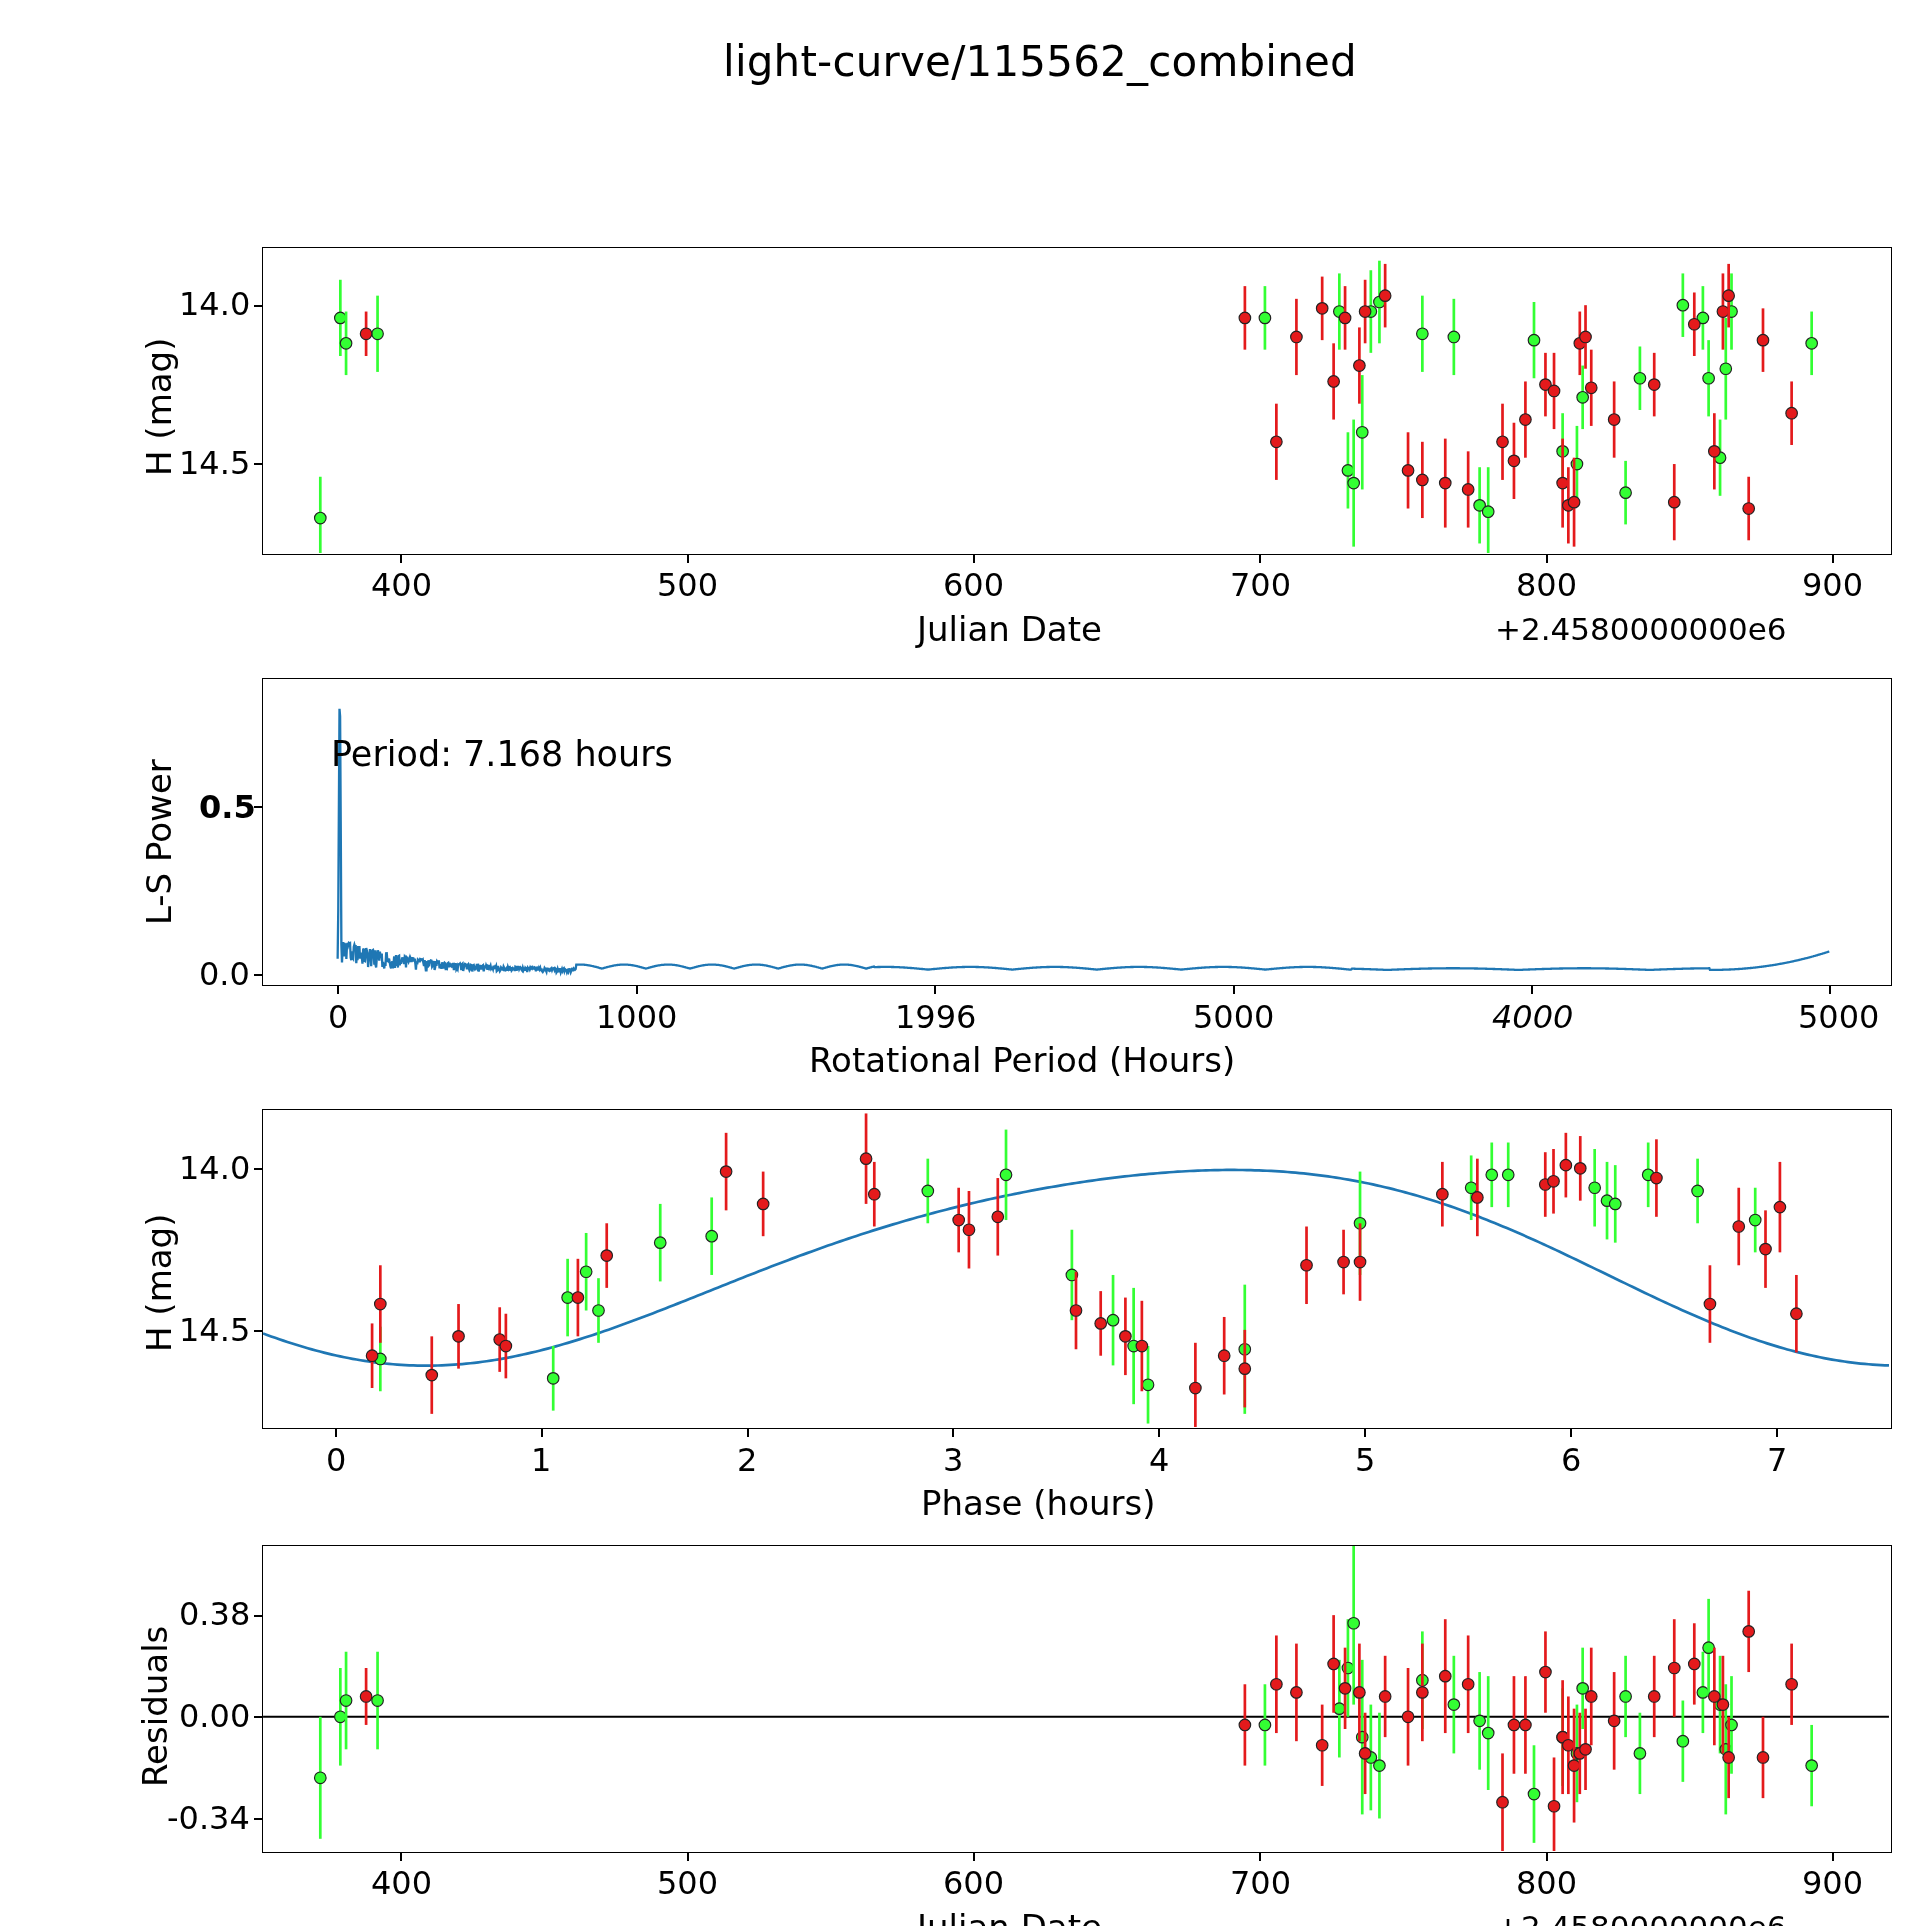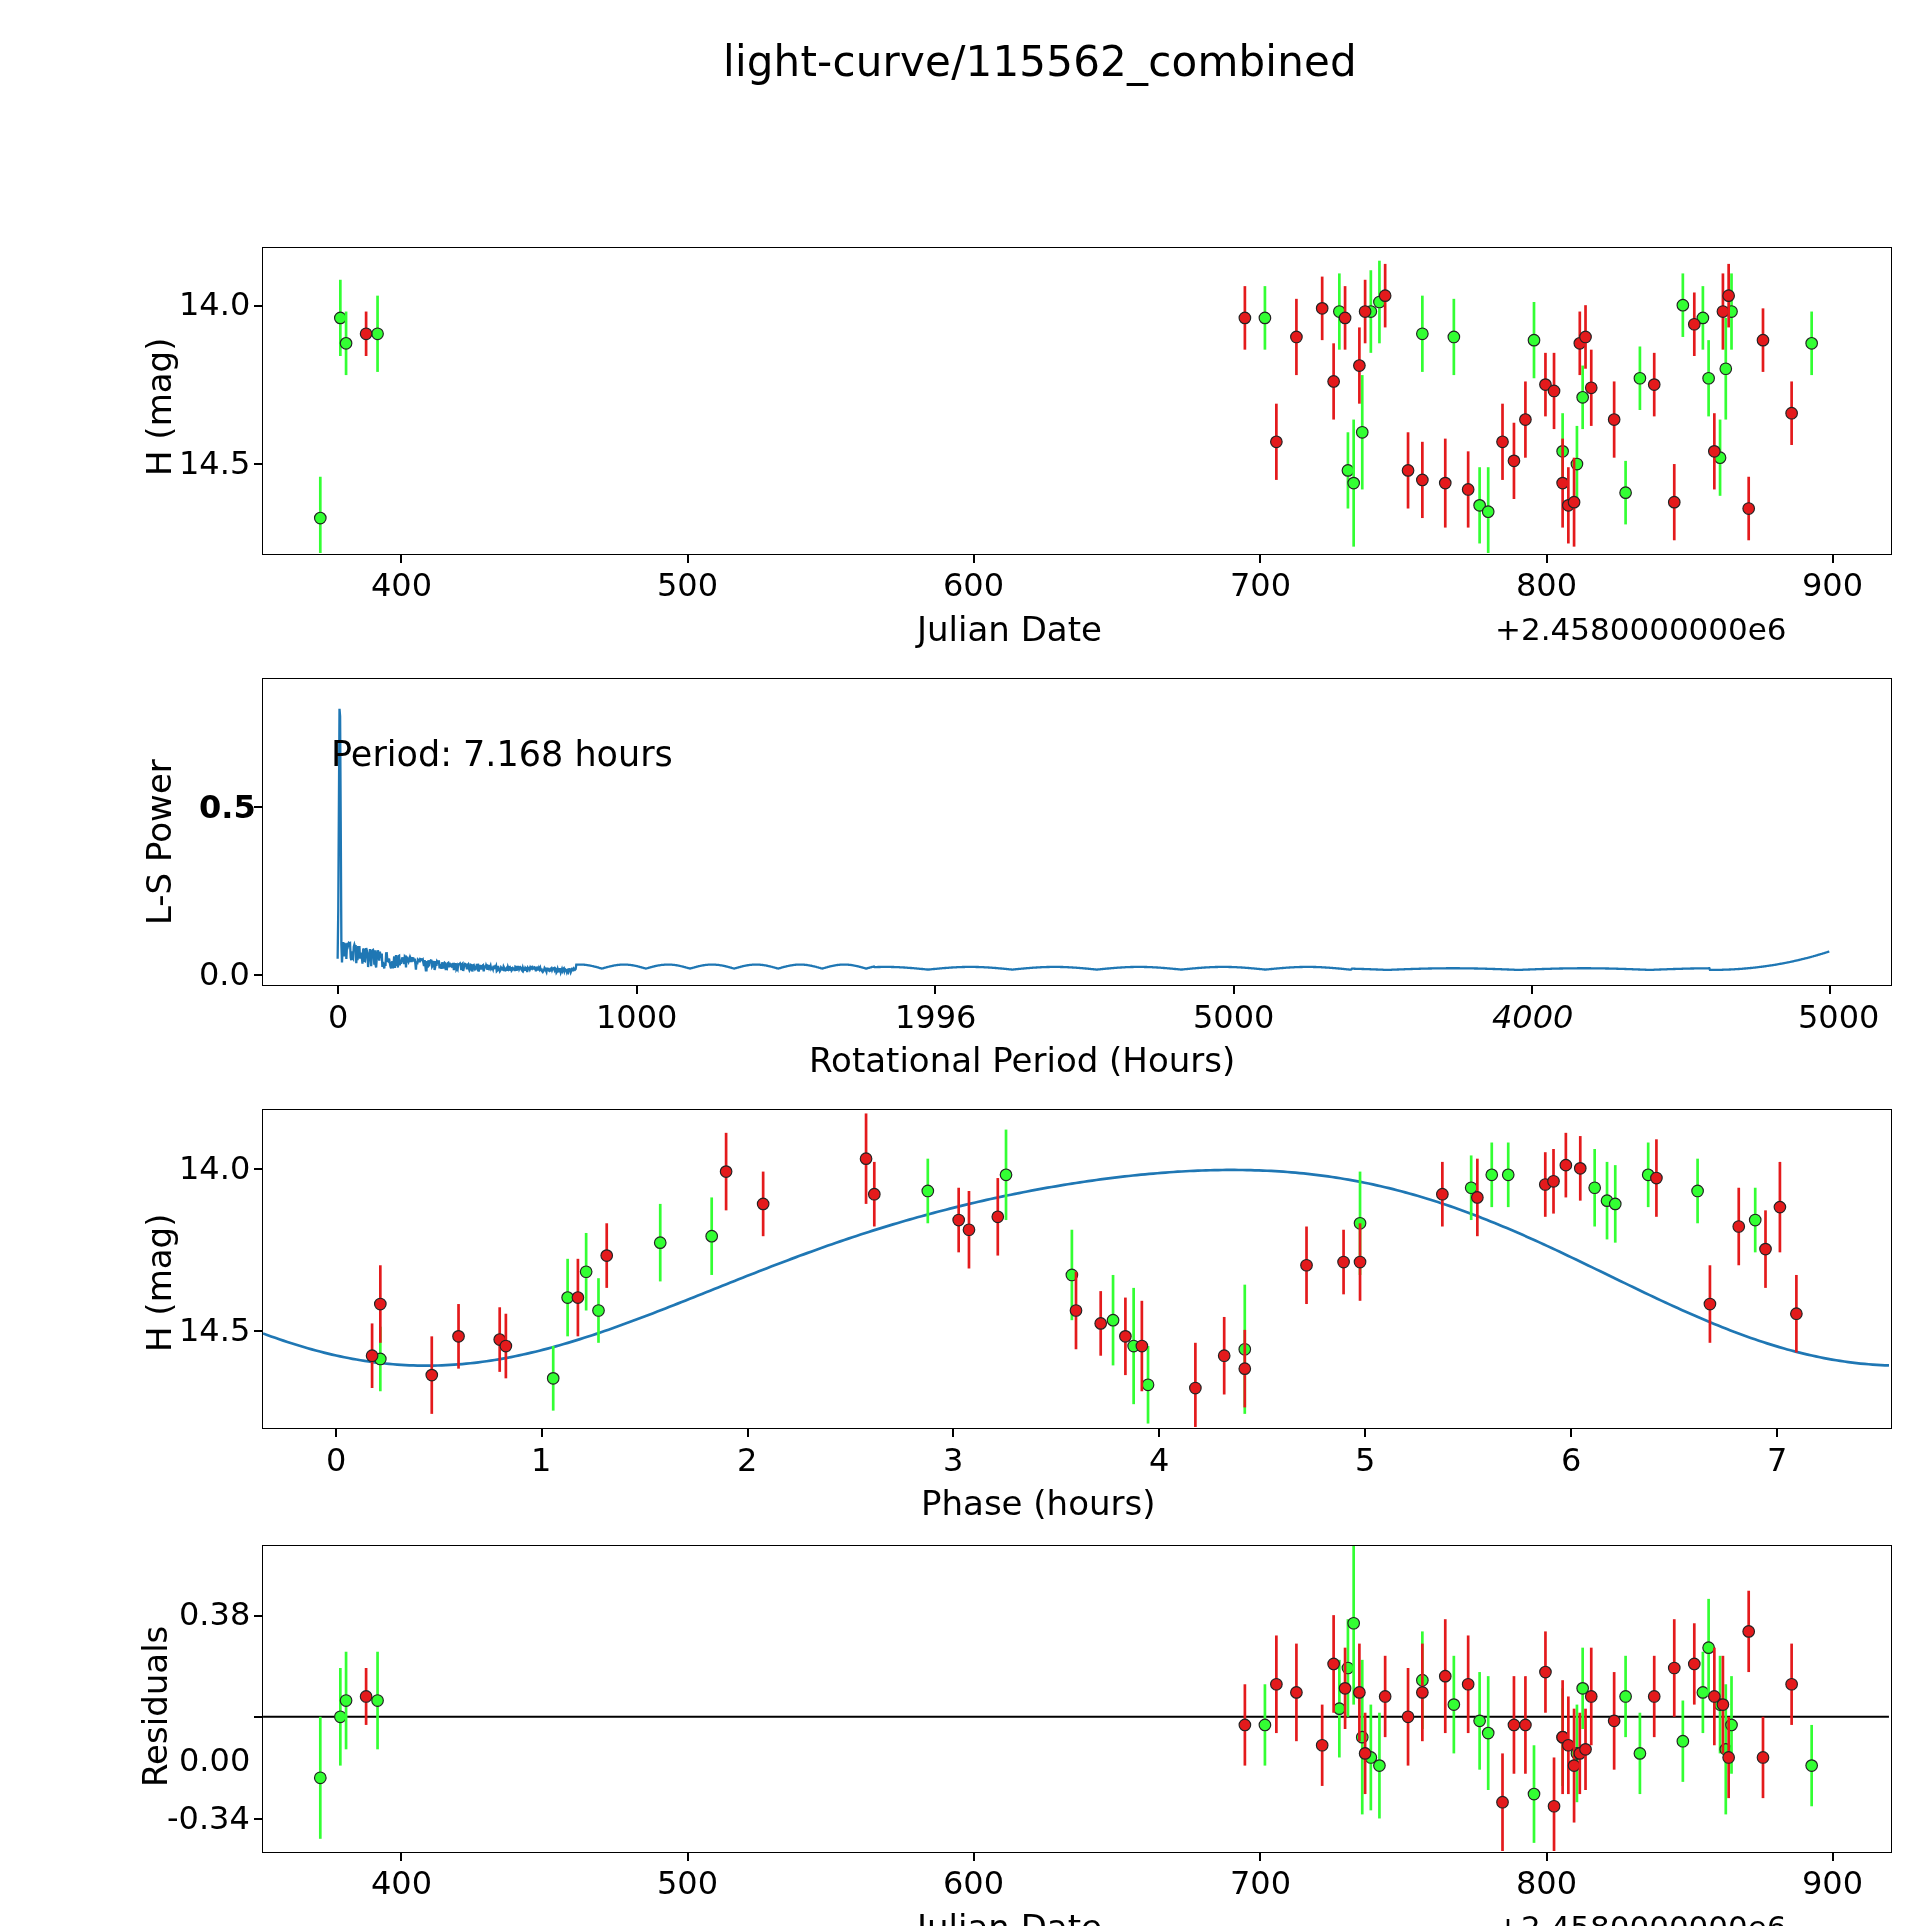--- a/index.html
+++ b/index.html
@@ -560,19 +560,19 @@
       <div class="tick-label" style="top: 1864px; left: 943px;">600</div>
       <div class="tickmark" style="left: 1259px; top: 1852px; width: 1.9px; height: 8.5px;"></div>
       <div class="tick-label" style="top: 1864px; left: 1230px;">700</div>
       <div class="tickmark" style="left: 1546px; top: 1852px; width: 1.9px; height: 8.5px;"></div>
       <div class="tick-label" style="top: 1864px; left: 1516px;">800</div>
       <div class="tickmark" style="left: 1832px; top: 1852px; width: 1.9px; height: 8.5px;"></div>
       <div class="tick-label" style="top: 1864px; left: 1802px;">900</div>
       <div class="tickmark" style="left: 254px; top: 1818px; width: 8.5px; height: 1.9px;"></div>
       <div class="tick-label" style="top: 1799px; left: 167px;">-0.34</div>
       <div class="tickmark" style="left: 254px; top: 1716px; width: 8.5px; height: 1.9px;"></div>
-      <div class="tick-label" style="top: 1697px; left: 179px; margin-top: 44px;">0.00</div>
+      <div class="tick-label" style="top: 1697px; left: 179px;">0.00</div>
       <div class="tickmark" style="left: 254px; top: 1615px; width: 8.5px; height: 1.9px;"></div>
       <div class="tick-label" style="top: 1595px; left: 179px;">0.38</div>
     </div>
 
 </div>
 
 
 </body></html>

